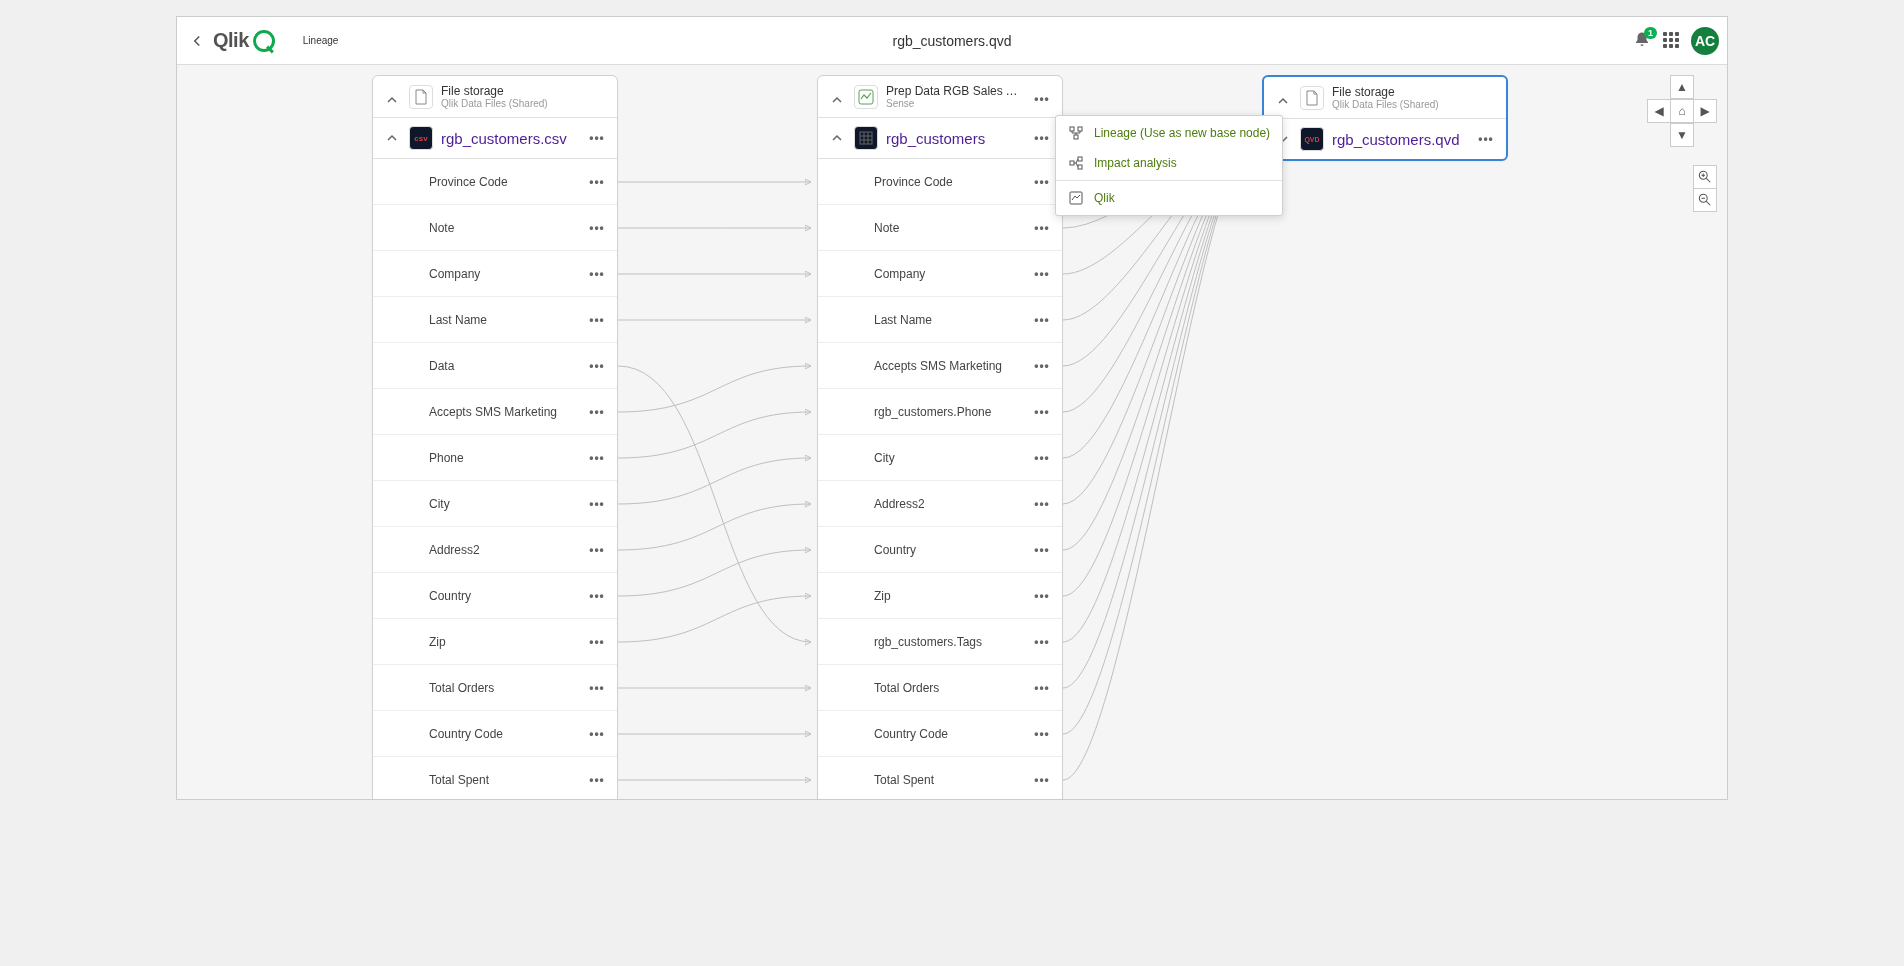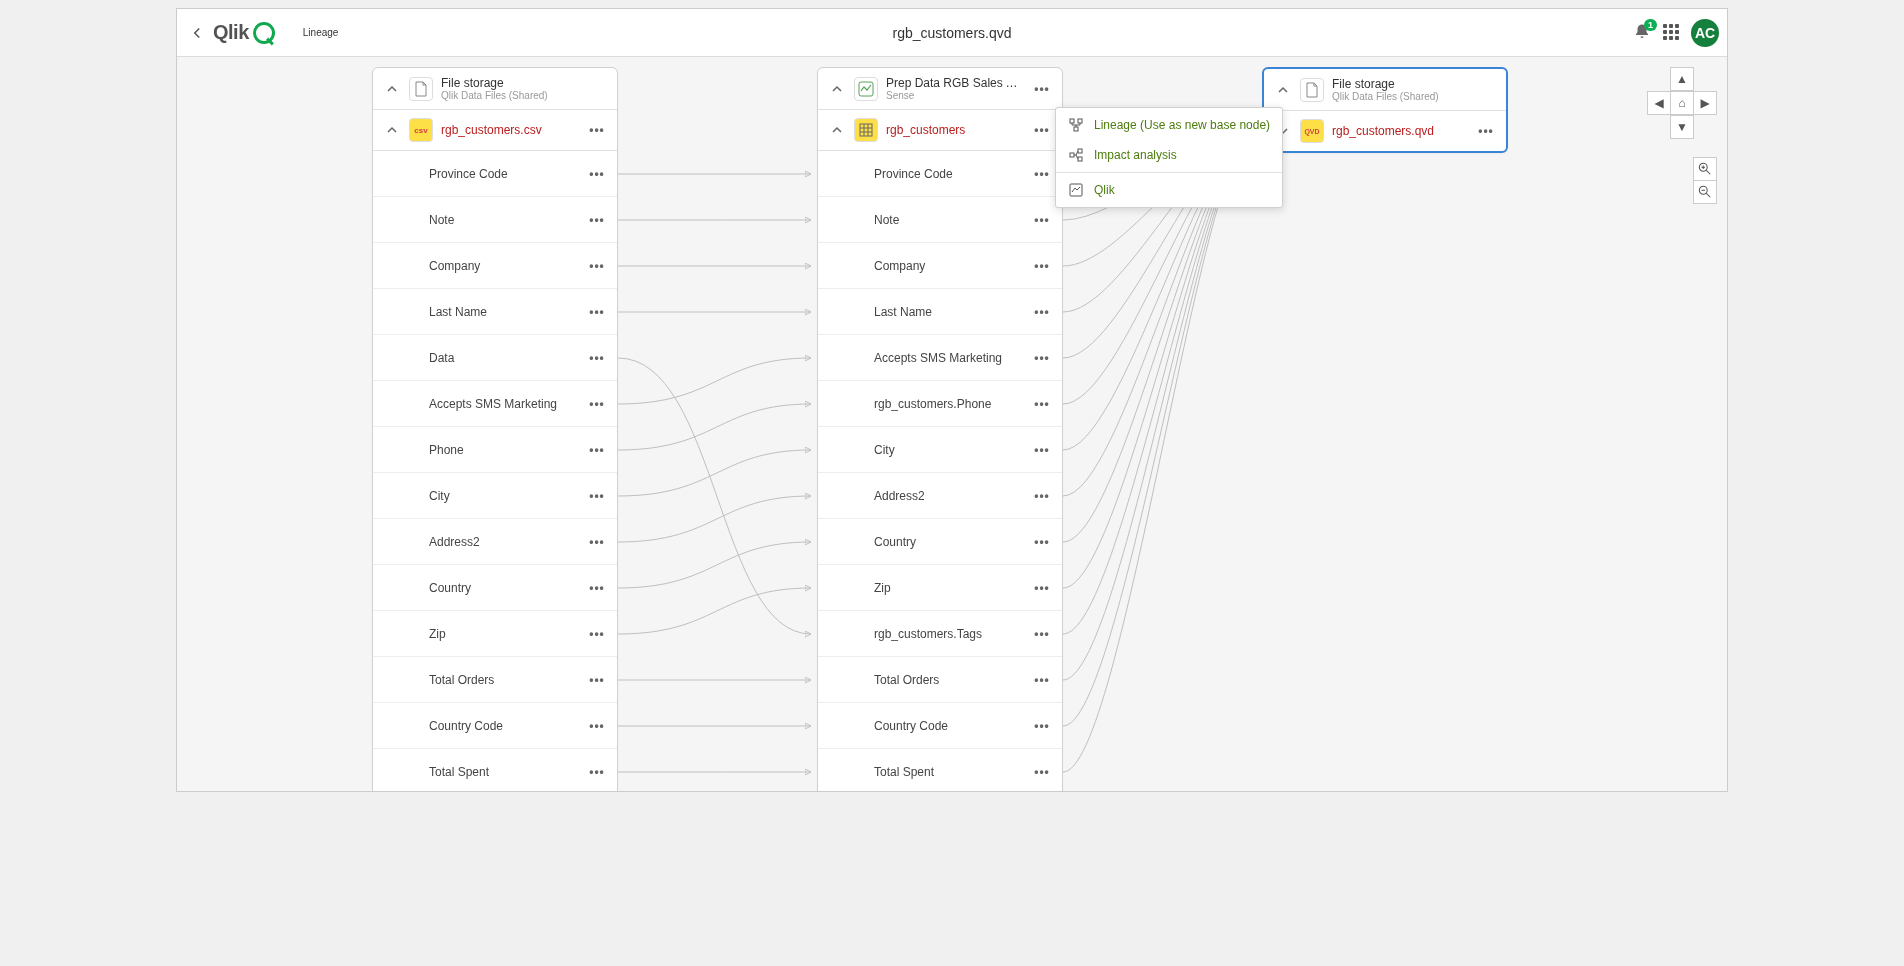--- a/index.html
+++ b/index.html
@@ -1,17 +1,17 @@
 <!DOCTYPE html>
 <html><head>
 <meta charset="utf-8">
 <style>
 *{box-sizing:border-box;margin:0;padding:0;font-family:-apple-system,BlinkMacSystemFont,"Segoe UI",Arial,sans-serif}
 body{background:#f0f0f0;overflow:hidden}
-.frame{width:1552px;height:784px;border:1px solid #ccc;background:#fff;position:relative;overflow:hidden;margin:8px auto}
+.frame{width:1552px;height:784px;border:1px solid #ccc;background:#fff;position:relative;overflow:hidden;margin:16px auto}
 .topbar{height:48px;border-bottom:1px solid #ddd;display:flex;align-items:center;padding:0 8px;background:#fff;position:relative;z-index:50}
 .back-btn{width:24px;height:24px;display:flex;align-items:center;justify-content:center;color:#555;cursor:pointer;font-size:14px}
 .logo{display:flex;align-items:center;margin-left:4px}
 .logo-text{font-weight:700;font-size:20px;color:#535353;letter-spacing:-0.5px}
 .logo-q{width:22px;height:22px;border:3px solid #10a84f;border-radius:50%;margin-left:4px;position:relative}
 .logo-q::after{content:'';position:absolute;right:-2px;bottom:-2px;width:8px;height:3px;background:#10a84f;transform:rotate(45deg)}
 .page-label{margin-left:28px;font-size:10px;color:#333}
 .file-title{position:absolute;left:50%;transform:translateX(-50%);font-size:14px;color:#333}
 .topbar-right{margin-left:auto;display:flex;align-items:center;gap:10px}
 .bell{width:20px;height:20px;position:relative;color:#666}
@@ -27,30 +27,30 @@
 .nav-btn:first-child{margin-left:0}
 .nav-col{display:flex;flex-direction:column;align-items:center}
 .zoom-controls{position:absolute;top:100px;right:10px;z-index:40;display:flex;flex-direction:column}
 .zoom-btn{width:24px;height:24px;background:#fff;border:1px solid #ccc;display:flex;align-items:center;justify-content:center;font-size:13px;color:#555;cursor:pointer;margin-top:-1px}
 .zoom-btn:first-child{margin-top:0}
 svg.links{position:absolute;top:0;left:0;width:100%;height:100%;pointer-events:none;z-index:1}
 svg.links path{stroke:#bfbfbf;stroke-width:1;fill:none}
 .arrow{fill:#bfbfbf}
 .card{position:absolute;background:#fff;border:1px solid #d0d0d0;border-radius:6px;z-index:10;box-shadow:0 1px 2px rgba(0,0,0,0.04)}
 .card.selected{border:2px solid #3a84d6}
-.card-header{display:flex;align-items:center;padding:8px 10px;border-bottom:1px solid #e0e0e0;gap:8px}
+.card-header{display:flex;align-items:flex-end;padding:8px 10px;border-bottom:1px solid #e0e0e0;gap:8px}
 .chevron{width:18px;height:18px;display:flex;align-items:center;justify-content:center;color:#666;cursor:pointer;font-size:11px}
 .card-icon{width:24px;height:24px;border:1px solid #ddd;border-radius:4px;display:flex;align-items:center;justify-content:center;flex-shrink:0}
 .card-titles{flex:1;min-width:0}
 .card-title{font-size:12px;color:#333;white-space:nowrap;overflow:hidden;text-overflow:ellipsis}
 .card-subtitle{font-size:10px;color:#999}
 .more{width:20px;height:20px;display:flex;align-items:center;justify-content:center;color:#666;cursor:pointer;letter-spacing:1px;font-size:12px;font-weight:bold}
 .table-row{display:flex;align-items:center;padding:8px 10px;border-bottom:1px solid #e0e0e0;gap:8px}
-.table-row .card-icon{background:#fde047}
-.table-name{flex:1;font-size:12px;color:#b91c1c}
+.table-row .card-icon{background:#0f172a}
+.table-name{flex:1;font-size:15px;color:#4c1d95}
 .field-list{}
 .field-row{display:flex;align-items:center;padding:0 10px;height:46px;gap:8px;border-bottom:1px solid #eee}
 .field-row:last-child{border-bottom:none}
 .field-indent{width:38px;flex-shrink:0}
 .field-name{flex:1;font-size:12px;color:#444}
 .context-menu{position:absolute;background:#fff;border:1px solid #d0d0d0;border-radius:3px;box-shadow:0 2px 8px rgba(0,0,0,0.15);z-index:100;min-width:190px;padding:2px 0}
 .menu-item{display:flex;align-items:center;gap:10px;padding:7px 12px;font-size:12px;color:#4d7c0f;cursor:pointer}
 .menu-icon{width:16px;height:16px;display:flex;align-items:center;justify-content:center;color:#555;flex-shrink:0}
 .menu-sep{height:1px;background:#e0e0e0;margin:2px 0}
 .icon-csv{font-size:8px;font-weight:700;color:#d24141}

